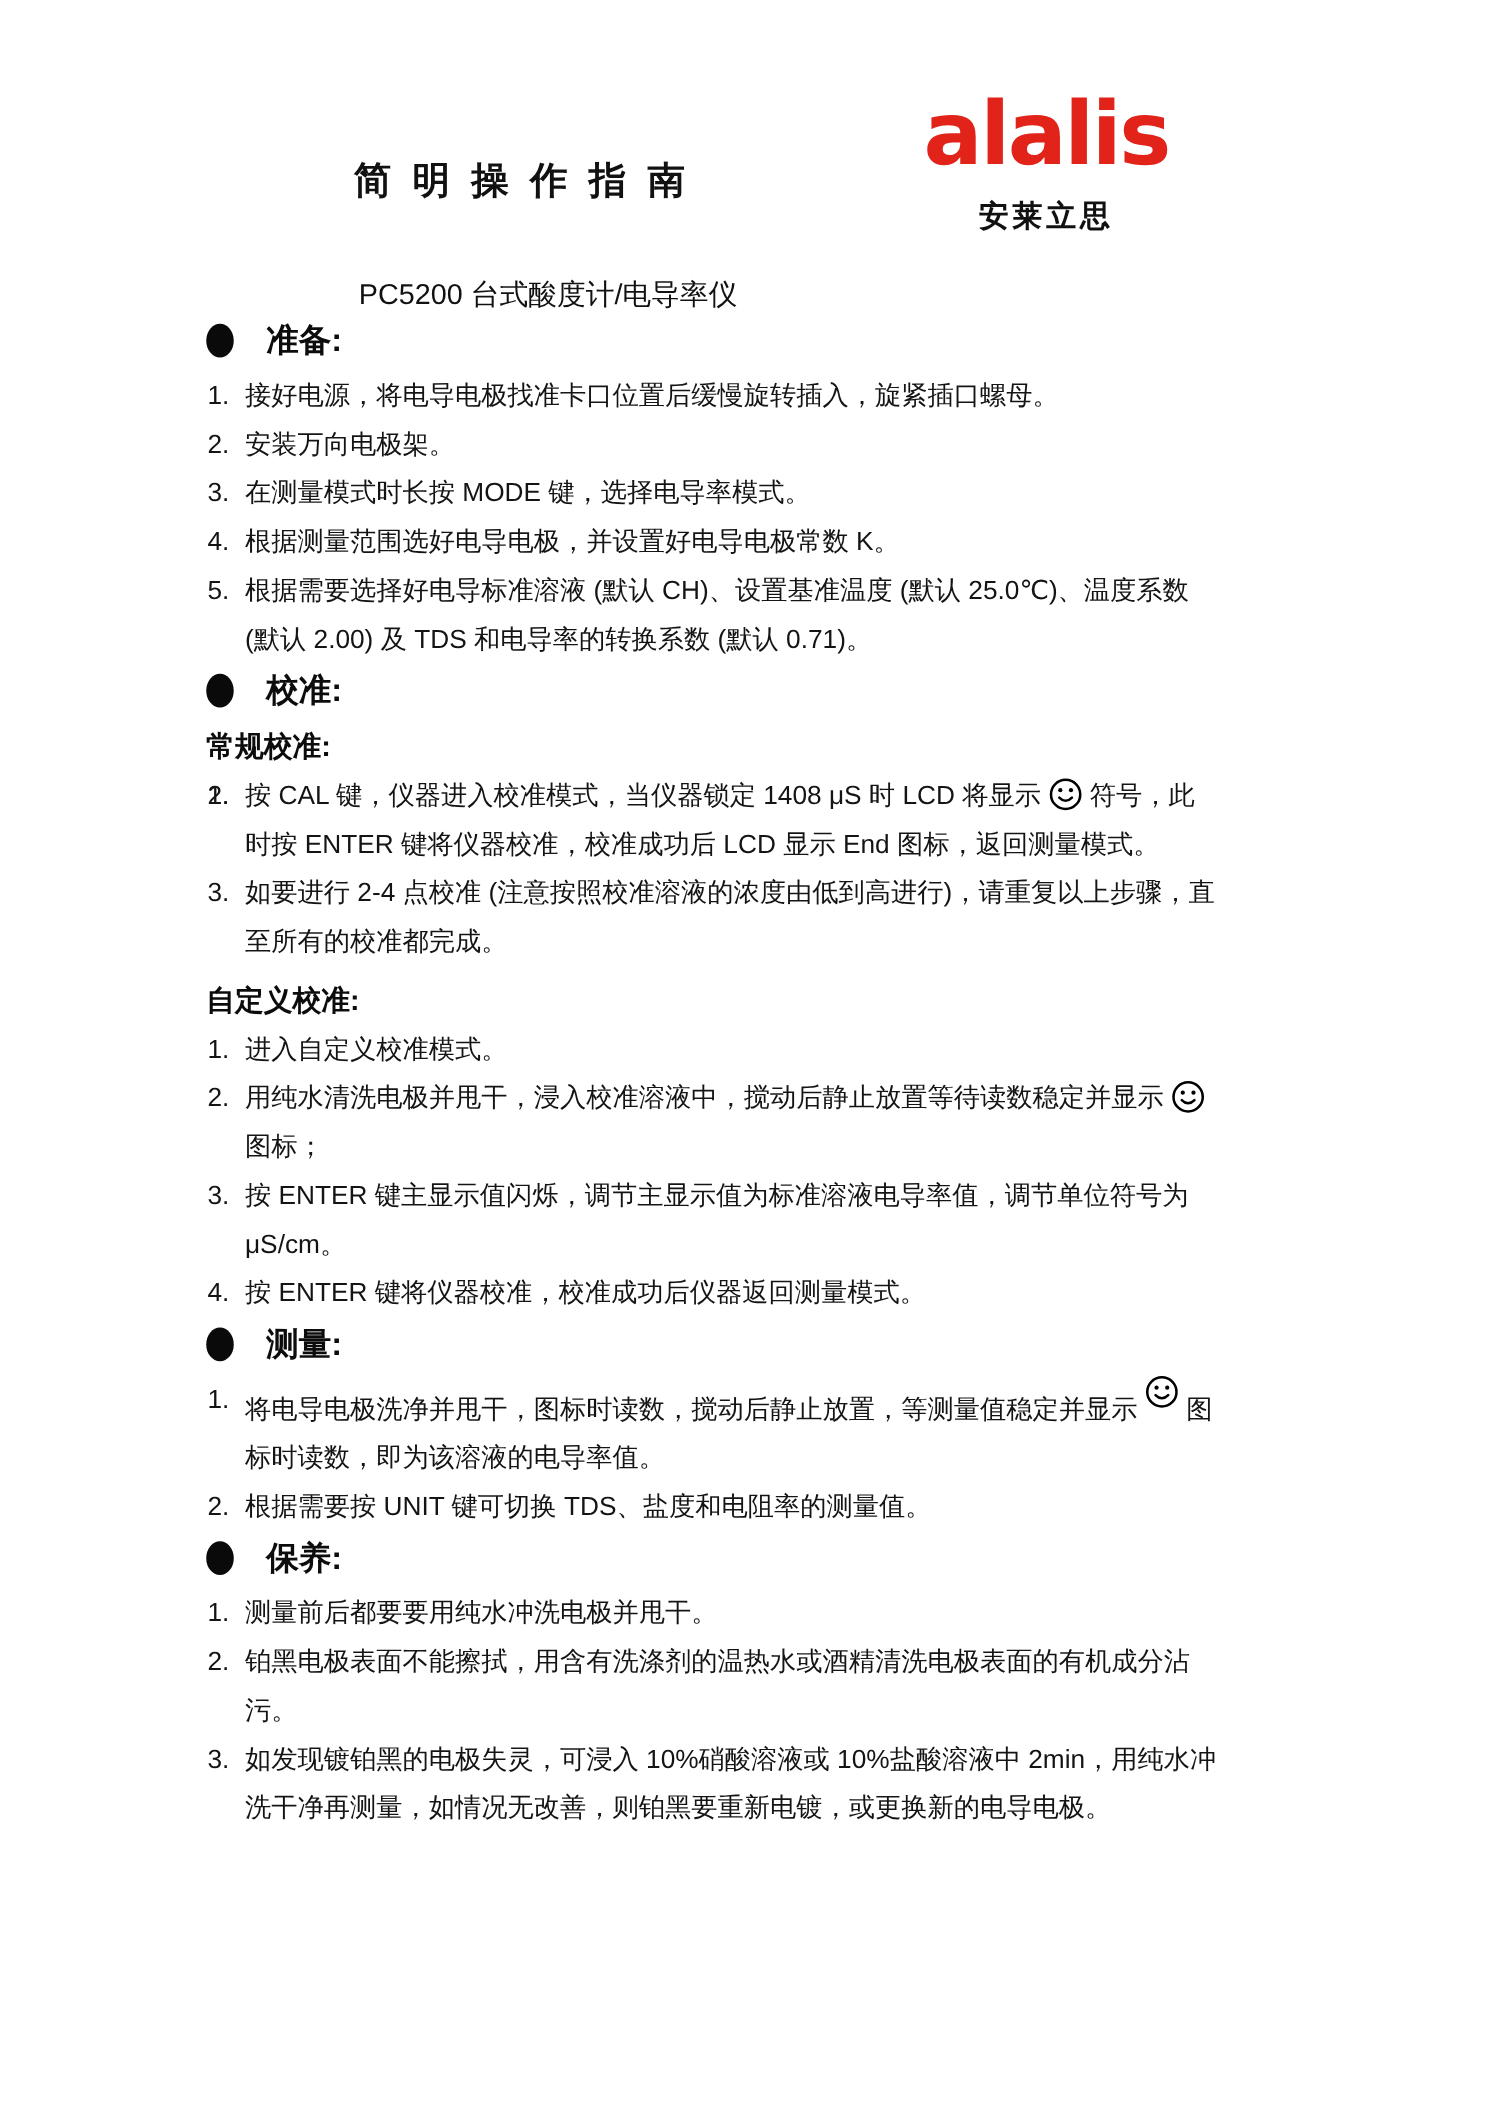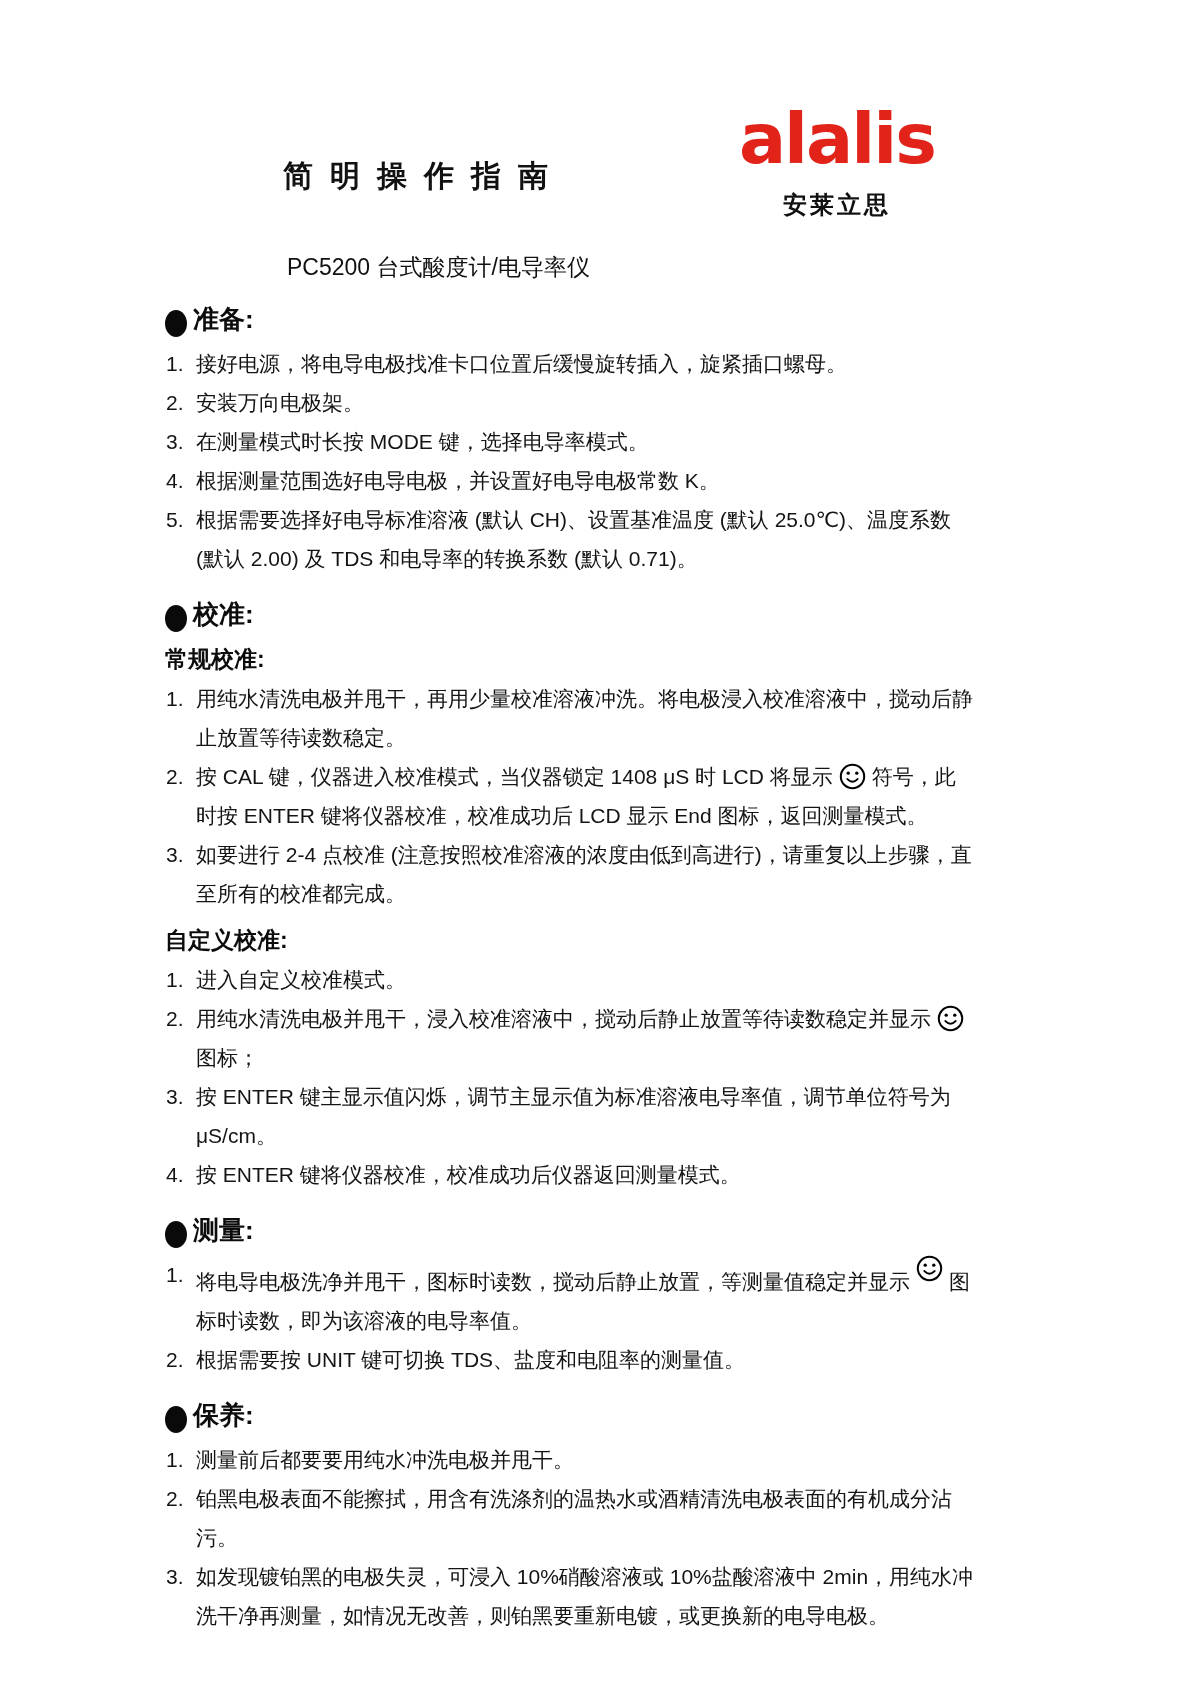--- a/index.html
+++ b/index.html
@@ -1,43 +1,43 @@
 <!DOCTYPE html>
 <html><head>
 <meta charset="utf-8">
 <style>
   html, body { margin:0; padding:0; background:#ffffff; }
   .page {
     position:relative;
     width:1200px; height:1697px;
     box-sizing:border-box;
     background:#ffffff;
-    padding:108px 225px 0 165px;
+    padding:76px 225px 0 165px;
     overflow:hidden;
     font-family:"Liberation Sans","DejaVu Sans",sans-serif;
     color:#141414;
   }
   .header { position:relative; height:128px; }
   .doc-title {
     position:absolute; left:118px; top:48px;
     font-size:30px; font-weight:700; letter-spacing:17px;
     color:#111; white-space:nowrap;
   }
   .logo-block { position:absolute; right:40px; top:-2px; text-align:center; }
   .logo-text {
     font-size:70px; line-height:0.95; font-weight:700;
     color:#e2231a; letter-spacing:-2px;
     font-family:"DejaVu Sans","Liberation Sans",sans-serif;
   }
   .logo-cn { font-size:24px; font-weight:700; letter-spacing:3px; margin-top:16px; color:#111; }
   .subtitle { margin:16px 0 0 122px; font-size:23px; color:#111; }
   .mode-heading { margin-top:30px; font-size:24px; font-weight:700; color:#e2231a; }
   .sec-heading {
-    display:flex; align-items:flex-end; gap:6px;
-    font-size:26px; font-weight:700; margin:19px 0 7px; color:#0c0c0c;
+    display:flex; align-items:center; gap:26px;
+    font-size:26px; font-weight:700; margin:4px 0 7px; color:#0c0c0c;
   }
   .bullet { width:22px; height:27px; background:#0a0a0a; border-radius:50%; flex:none; }
   .sub-heading { font-size:23px; font-weight:700; margin:12px 0 4px; color:#0c0c0c; }
   .note { font-size:21px; margin:4px 0 2px 2px; }
   .item { position:relative; padding-left:31px; font-size:21px; line-height:39px; }
   .item .num { position:absolute; left:1px; top:0; }
   .smiley { display:inline-block; width:27px; height:27px; margin:0 6px; vertical-align:-6px; }
   .smiley.raised { vertical-align:7px; }
   .smiley svg { width:100%; height:100%; display:block; }
 </style>
@@ -87,21 +87,20 @@
   <section>
     <div class="sec-heading">
       <span class="bullet"></span>
       <span>校准:</span>
     </div>
 
     <div class="sub-heading">常规校准:</div>
 
     <div class="item">
       <span class="num">1.</span>
-      <span>用纯水清洗电极并甩干，再用少量校准溶液冲洗。将电极浸入校准溶液中，搅动后静止放置等待读数稳定。</span>
     </div>
     <div class="item">
       <span class="num">2.</span>
       <span>按 CAL 键，仪器进入校准模式，当仪器锁定 1408 μS 时 LCD 将显示</span><span class="smiley"><svg viewBox="0 0 24 24">
             <circle cx="12" cy="12" r="10.4" fill="none" stroke="#000" stroke-width="1.8"></circle>
             <circle cx="8.2" cy="9" r="1.5" fill="#000"></circle>
             <circle cx="15.8" cy="9" r="1.5" fill="#000"></circle>
             <path d="M7.5 14.3 q4.5 4.6 9 0" fill="none" stroke="#000" stroke-width="1.8" stroke-linecap="round"></path>
           </svg></span><span>符号，此时按 ENTER 键将仪器校准，校准成功后 LCD 显示 End 图标，返回测量模式。</span>
     </div>

